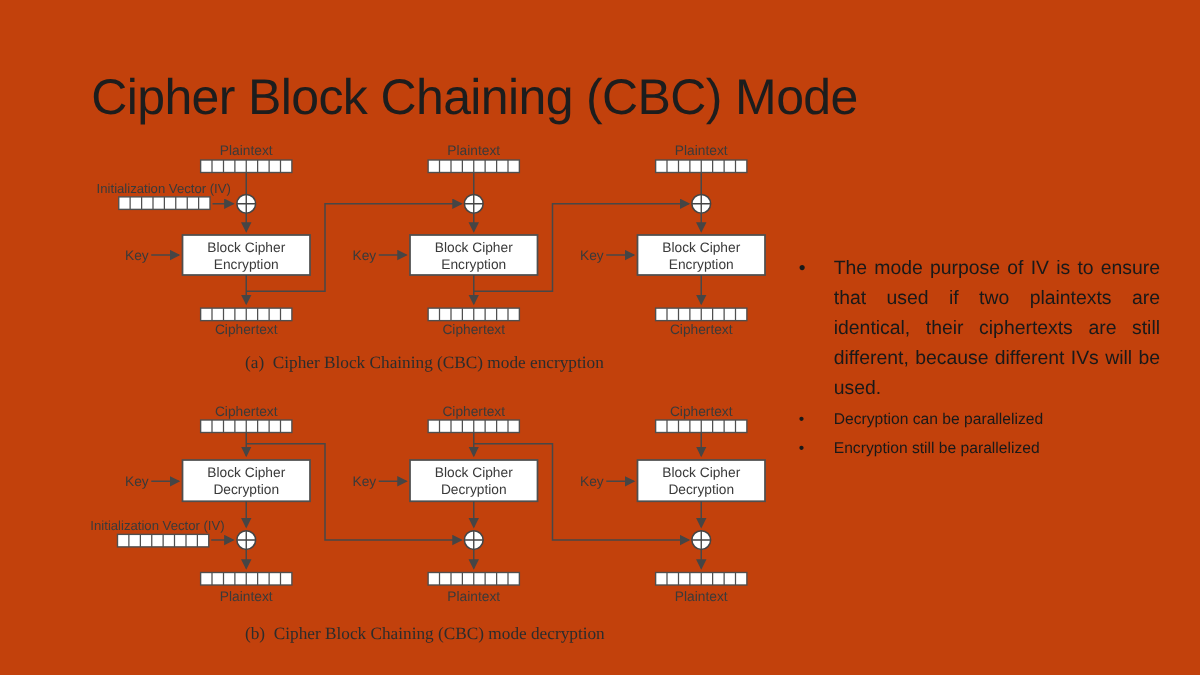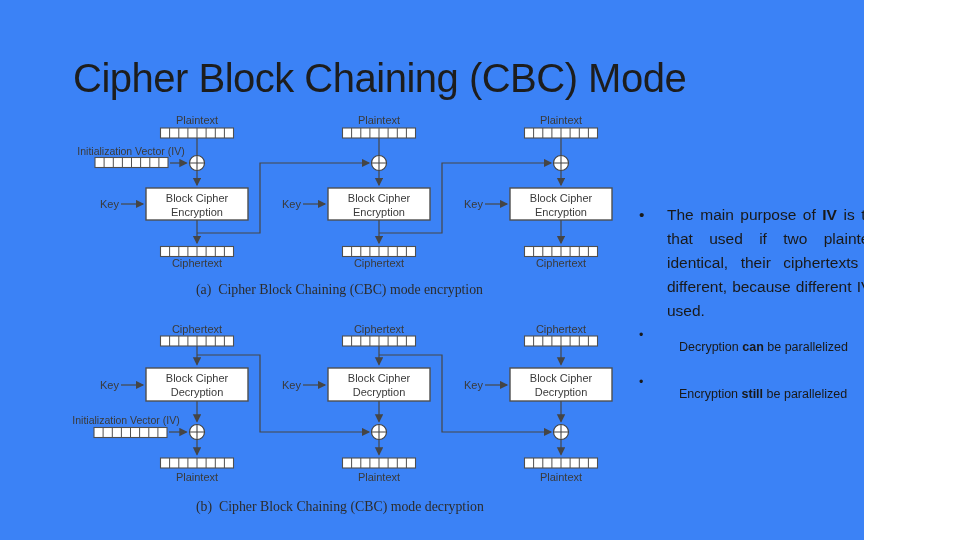--- a/index.html
+++ b/index.html
@@ -1,38 +1,38 @@
 <!DOCTYPE html>
 <html><head>
 <meta charset="utf-8">
 <style>
   html,body{margin:0;padding:0;background:#ffffff;}
-  .slide{position:relative;width:864px;height:540px;background:#3b82f6;overflow:hidden;
+  .slide{position:relative;width:960px;height:540px;background:#c2410c;overflow:hidden;
          font-family:"Liberation Sans",sans-serif;}
   .title{position:absolute;left:73px;top:56px;font-size:40px;line-height:1.1;
          letter-spacing:-0.5px;color:#1d1d1d;font-weight:400;white-space:nowrap;}
   
   .diagram{position:absolute;left:0;top:0;}
   .ln{stroke:#474747;stroke-width:1.2;fill:none;}
   .bx{fill:#ffffff;stroke:#4f4f4f;stroke-width:1.4;}
   .dtext{font-family:"Liberation Sans",sans-serif;font-size:11px;fill:#3a3a3a;}
   .ivl{font-size:10.5px;}
   .mid{text-anchor:middle;}
   .end{text-anchor:end;}
   .cap{font-family:"Liberation Serif",serif;font-size:13.8px;fill:#2c2c2c;}
   
   .notes{position:absolute;left:639px;top:203px;width:289px;color:#191919;}
   .bullet{display:flex;align-items:flex-start;}
   .gutter{flex:0 0 28px;}
   .b-main{font-size:15.5px;line-height:24px;}
   .b-main .btext{margin:0;text-align:justify;flex:1 1 auto;}
   .b-sub{font-size:12.5px;line-height:21px;margin-top:2px;}
-  .b-sub .btext{margin:12px;flex:1 1 auto;}
+  .b-sub .btext{margin:0;flex:1 1 auto;}
   .dot{display:inline-block;}
-  b{font-weight:700;}
+  b{font-weight:400;}
 </style>
 </head>
 <body>
 
 <div class="slide">
 
   <div class="title">Cipher Block Chaining (CBC) Mode</div>
 
   <svg class="diagram" width="960" height="540" viewBox="0 0 960 540">
     <defs>
@@ -165,21 +165,21 @@
         <text x="561" y="480.5" class="dtext mid">Plaintext</text>
       </g>
 
       <text x="196" y="511" class="cap">(b)&nbsp; Cipher Block Chaining (CBC) mode decryption</text>
     </g>
   </svg>
 
   <div class="notes">
     <div class="bullet b-main">
       <span class="gutter"><span class="dot">•</span></span>
-      <p class="btext"><span>The main purpose of </span><b>IV</b><span> is to ensure that used if two plaintexts are identical, their ciphertexts are still different, because different IVs will be used.</span></p>
+      <p class="btext"><span>The mode purpose of </span><b>IV</b><span> is to ensure that used if two plaintexts are identical, their ciphertexts are still different, because different IVs will be used.</span></p>
     </div>
     <div class="bullet b-sub">
       <span class="gutter"><span class="dot">•</span></span>
       <p class="btext"><span>Decryption </span><b>can</b><span> be parallelized</span></p>
     </div>
     <div class="bullet b-sub">
       <span class="gutter"><span class="dot">•</span></span>
       <p class="btext"><span>Encryption </span><b>still</b><span> be parallelized</span></p>
     </div>
   </div>

